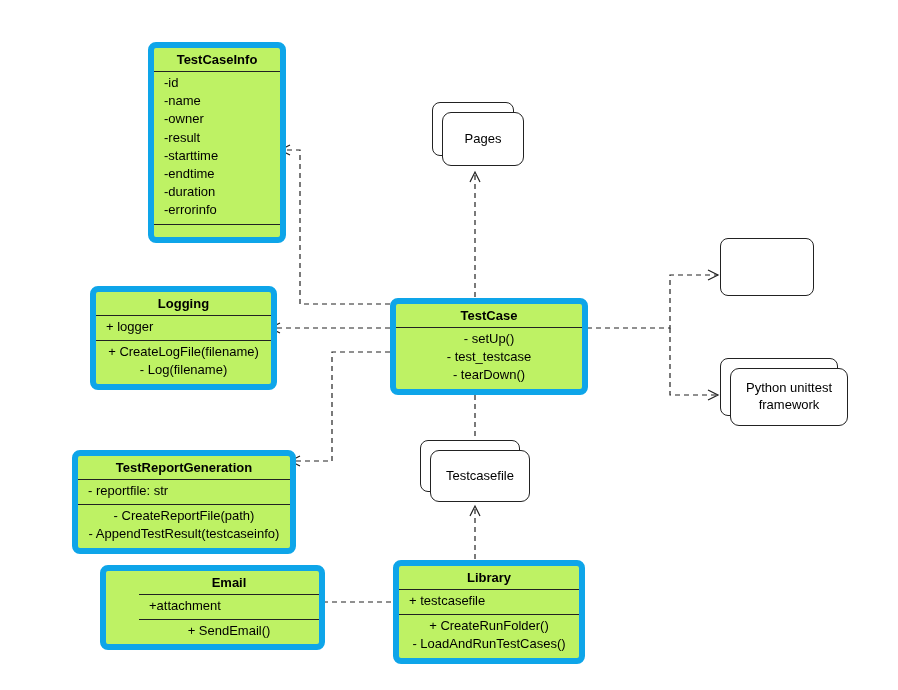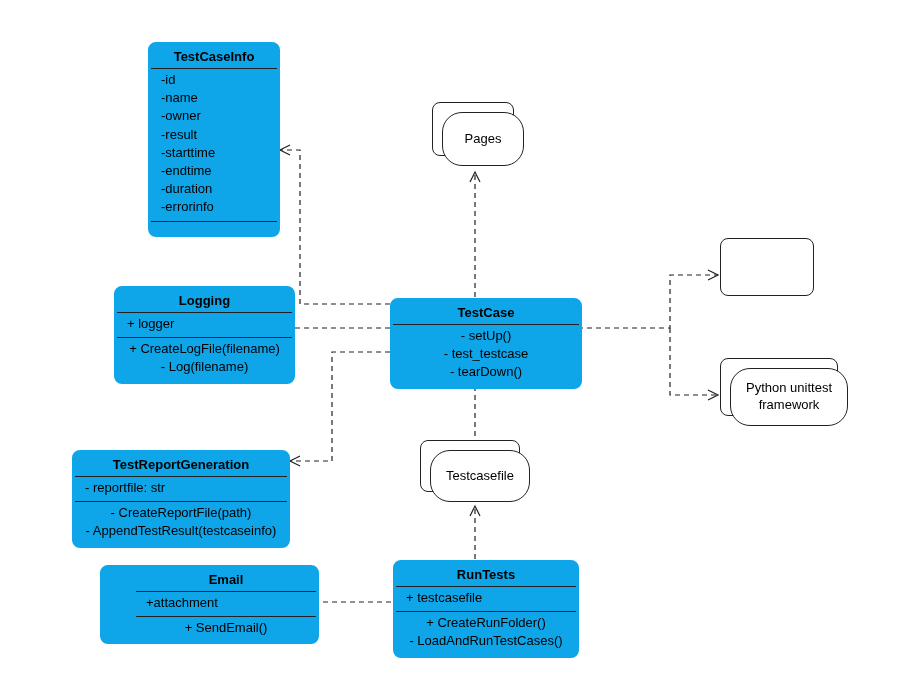--- a/index.html
+++ b/index.html
@@ -7,23 +7,23 @@
     padding: 0;
     font-family: "Segoe UI", Arial, sans-serif;
     font-size: 13px;
     background: #fff;
     width: 898px;
     height: 690px;
     position: relative;
   }
   .uml-class {
     position: absolute;
-    border: 3px solid #0ea5e9;
+    border: 6px solid #0ea5e9;
     border-radius: 8px;
-    background: #0ea5e9;
+    background: #bef264;
   }
   .uml-title {
     font-weight: bold;
     text-align: center;
     padding: 4px 8px;
     border-bottom: 1px solid #222;
   }
   .uml-section {
     padding: 2px 10px 4px 10px;
     border-bottom: 1px solid #222;
@@ -41,21 +41,21 @@
   }
   .pkg .back {
     position: absolute;
     border: 1px solid #222;
     border-radius: 8px;
     background: #fff;
   }
   .pkg .front {
     position: absolute;
     border: 1px solid #222;
-    border-radius: 20px;
+    border-radius: 9px;
     background: #fff;
     text-align: center;
     display: flex;
     align-items: center;
     justify-content: center;
     line-height: 1.3;
   }
   svg {
     position: absolute;
     left: 0;
@@ -101,21 +101,21 @@
     <div class="row">-owner</div>
     <div class="row">-result</div>
     <div class="row">-starttime</div>
     <div class="row">-endtime</div>
     <div class="row">-duration</div>
     <div class="row">-errorinfo</div>
   </div>
   <div class="uml-section" style="height:6px;"></div>
 </div>
 
-<div class="uml-class" style="left:90px; top:286px; width:175px;margin-left:24px;">
+<div class="uml-class" style="left:90px; top:286px; width:175px;">
   <div class="uml-title">Logging</div>
   <div class="uml-section">
     <div class="row">+ logger</div>
   </div>
   <div class="uml-section">
     <div class="row">+ CreateLogFile(filename)</div>
     <div class="row">- Log(filename)</div>
   </div>
 </div>
 
@@ -143,21 +143,21 @@
 <div class="uml-class" style="left:390px; top:298px; width:186px;">
   <div class="uml-title">TestCase</div>
   <div class="uml-section">
     <div class="row">- setUp()</div>
     <div class="row">- test_testcase</div>
     <div class="row">- tearDown()</div>
   </div>
 </div>
 
 <div class="uml-class" style="left:393px; top:560px; width:180px;">
-  <div class="uml-title">RunTests</div>
+  <div class="uml-title">Library</div>
   <div class="uml-section">
     <div class="row">+ testcasefile</div>
   </div>
   <div class="uml-section">
     <div class="row">+ CreateRunFolder()</div>
     <div class="row">- LoadAndRunTestCases()</div>
   </div>
 </div>
 
 <div class="pkg" style="left:432px; top:102px; width:95px; height:66px;">

